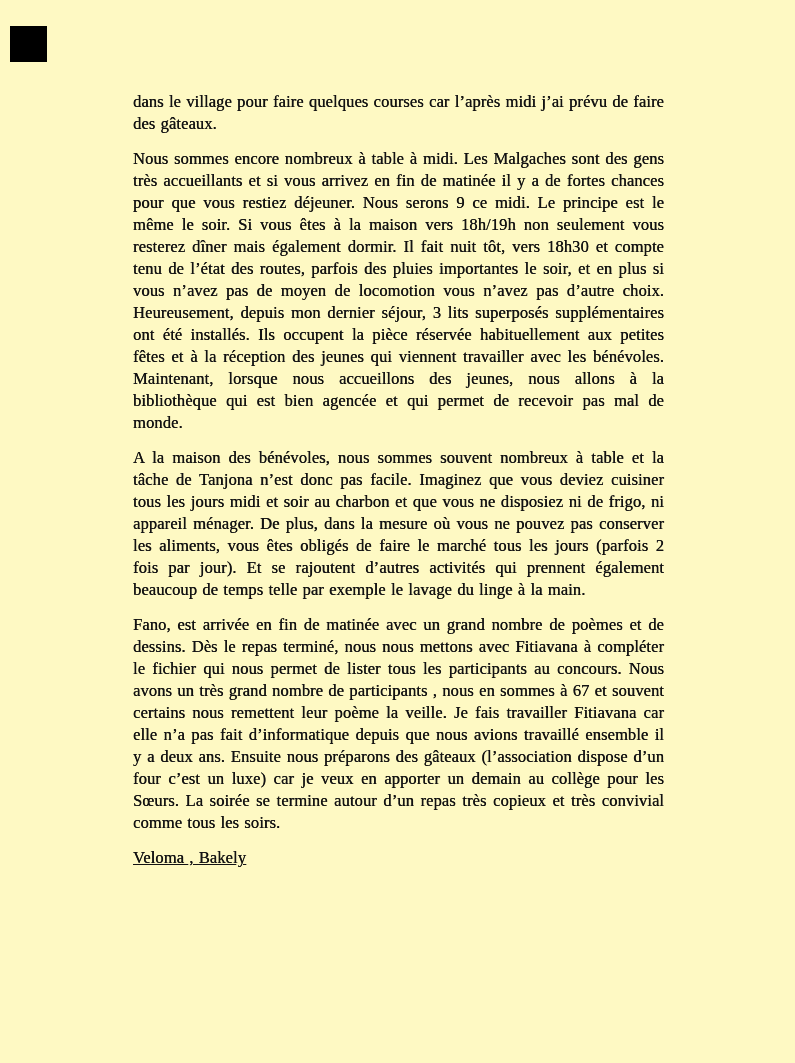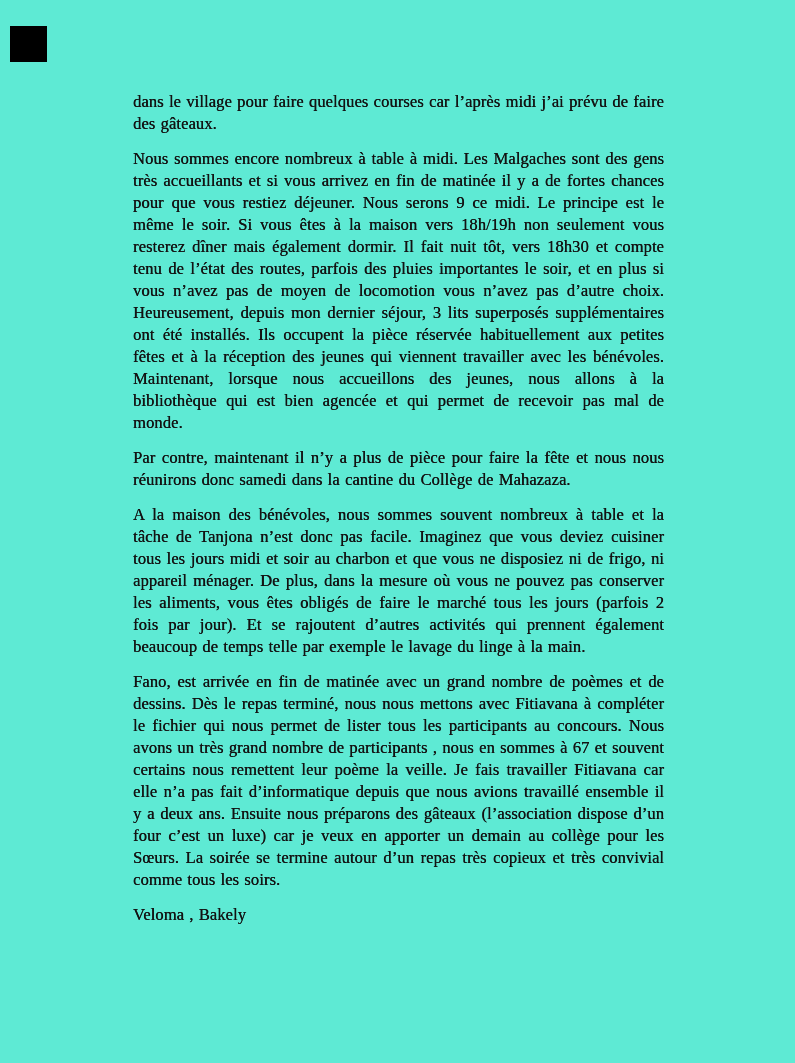--- a/index.html
+++ b/index.html
@@ -4,21 +4,21 @@
 <style>
   html, body {
     margin: 0;
     padding: 0;
     background: #ffffff;
   }
   .page {
     position: relative;
     width: 795px;
     height: 1063px;
-    background: #5eead4;
+    background: #fef9c3;
     overflow: hidden;
     font-family: "Liberation Serif", "DejaVu Serif", serif;
     color: #131313;
   }
   .corner-mark {
     position: absolute;
     left: 10px;
     top: 26px;
     width: 37px;
     height: 36px;
@@ -36,20 +36,21 @@
     text-shadow: 0.3px 0 0 currentColor;
     letter-spacing: 0.1px;
     word-spacing: 1px;
   }
   .content p {
     margin: 0 0 13px 0;
   }
   .content p.signature {
     text-align: left;
     margin-bottom: 4px;
+    text-decoration: underline;
   }
   .page-number {
     position: absolute;
     left: 0;
     top: 1017px;
     width: 100%;
     text-align: center;
     font-size: 15px;
     line-height: 20px;
     color: #6e6e6e;
@@ -60,20 +61,19 @@
 </head>
 <body>
 
 <div class="page">
 
   <div class="corner-mark"></div>
 
   <div class="content">
     <p>dans le village pour faire quelques courses car l’après midi j’ai prévu de faire des gâteaux.</p>
     <p>Nous sommes encore nombreux à table à midi. Les Malgaches sont des gens très accueillants et si vous arrivez en fin de matinée il y a de fortes chances pour que vous restiez déjeuner. Nous serons 9 ce midi. Le principe est le même le soir. Si vous êtes à la maison vers 18h/19h non seulement vous resterez dîner mais également dormir. Il fait nuit tôt, vers 18h30 et compte tenu de l’état des routes, parfois des pluies importantes le soir, et en plus si vous n’avez pas de moyen de locomotion vous n’avez pas d’autre choix. Heureusement, depuis mon dernier séjour, 3 lits superposés supplémentaires ont été installés. Ils occupent la pièce réservée habituellement aux petites fêtes et à la réception des jeunes qui viennent travailler avec les bénévoles. Maintenant, lorsque nous accueillons des jeunes, nous allons à la bibliothèque qui est bien agencée et qui permet de recevoir pas mal de monde.</p>
-    <p>Par contre, maintenant il n’y a plus de pièce pour faire la fête et nous nous réunirons donc samedi dans la cantine du Collège de Mahazaza.</p>
     <p>A la maison des bénévoles, nous sommes souvent nombreux à table et la tâche de Tanjona n’est donc pas facile. Imaginez que vous deviez cuisiner tous les jours midi et soir au charbon et que vous ne disposiez ni de frigo, ni appareil ménager. De plus, dans la mesure où vous ne pouvez pas conserver les aliments, vous êtes obligés de faire le marché tous les jours (parfois 2 fois par jour). Et se rajoutent d’autres activités qui prennent également beaucoup de temps telle par exemple le lavage du linge à la main.</p>
     <p>Fano, est arrivée en fin de matinée avec un grand nombre de poèmes et de dessins. Dès le repas terminé, nous nous mettons avec Fitiavana à compléter le fichier qui nous permet de lister tous les participants au concours. Nous avons un très grand nombre de participants , nous en sommes à 67 et souvent certains nous remettent leur poème la veille. Je fais travailler Fitiavana car elle n’a pas fait d’informatique depuis que nous avions travaillé ensemble il y a deux ans. Ensuite nous préparons des gâteaux (l’association dispose d’un four c’est un luxe) car je veux en apporter un demain au collège pour les Sœurs. La soirée se termine autour d’un repas très copieux et très convivial comme tous les soirs.</p>
     <p class="signature">Veloma , Bakely</p>
   </div>
 
 
 </div>
 
 </body></html>

